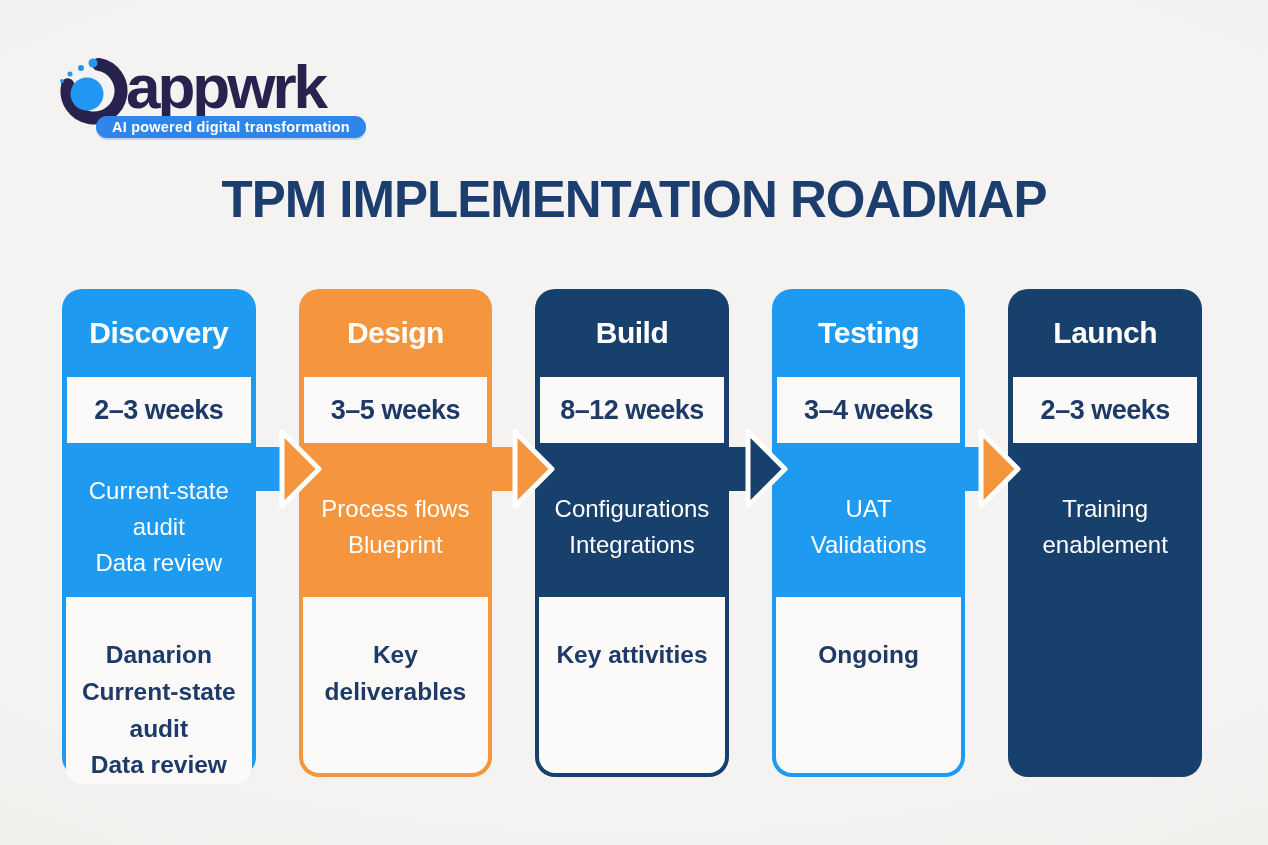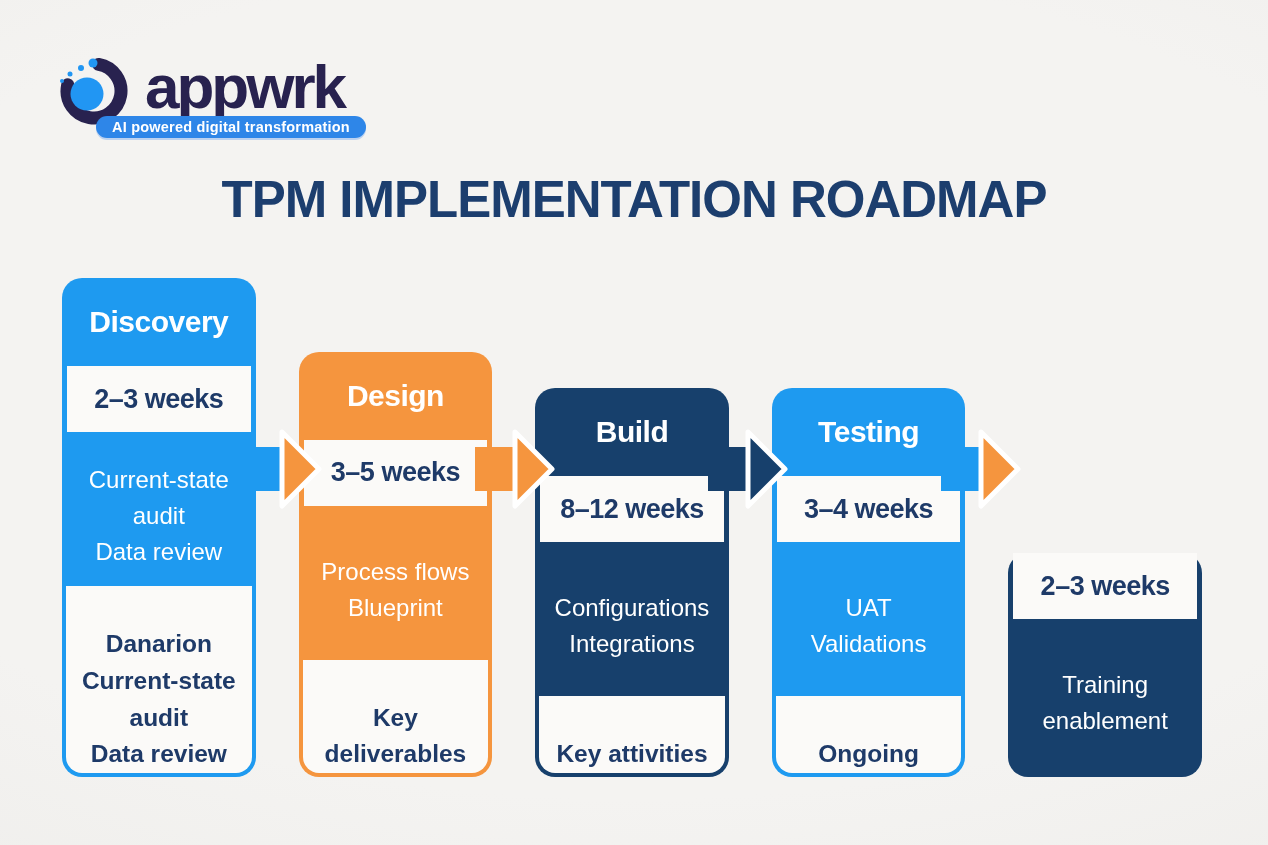--- a/index.html
+++ b/index.html
@@ -9,21 +9,21 @@
     overflow: hidden;
     font-family: "Liberation Sans", sans-serif;
     background:
       radial-gradient(ellipse 120% 90% at 50% 45%, var(--background, #f4f3f1) 55%, #ecebe8 100%);
   }
 
   
   .logo { position: absolute; left: 57px; top: 50px; width: 290px; height: 90px; }
   .logo-mark { position: absolute; left: 0; top: 2px; }
   .brand-word {
-    position: absolute; left: 88px; top: 6px;
+    position: absolute; left: 69px; top: 6px;
     font-size: 62px; font-weight: bold; letter-spacing: -3px;
     color: var(--logo-navy, #28224f); line-height: 1;
   }
   .tagline {
     position: absolute; left: 0; top: 66px;
     width: 270px; height: 22px;
     background: var(--tagline-blue, #2e86e8);
     border-radius: 11px;
     box-shadow: 0 2px 0 rgba(120,170,240,.45);
     display: flex; align-items: center; justify-content: center;
@@ -35,21 +35,21 @@
   
   .page-title {
     position: absolute; left: 0; top: 170px; width: 100%;
     text-align: center;
     font-size: 51px; font-weight: 800; letter-spacing: -1px;
     color: var(--title-navy, #1c3e6e);
   }
 
   
   .roadmap { position: absolute; left: 62px; top: 289px; width: 1140px; height: 488px; }
-  .stages { display: flex; gap: 43px; height: 100%; align-items: flex-end; }
+  .stages { display: flex; gap: 43px; height: 100%; }
 
   .stage {
     flex: 1 1 0;
     background: var(--c);
     border-radius: 20px;
     display: flex; flex-direction: column;
     padding: 0 4px 4px 4px;
     box-sizing: border-box;
   }
   .stage-header {
@@ -138,20 +138,21 @@
 
     <div class="stage" style="--c: #1e9af0;">
       <div class="stage-header">Testing</div>
       <div class="stage-duration">3–4 weeks</div>
       <div class="stage-items">UAT
 Validations</div>
       <div class="stage-footer">Ongoing</div>
     </div>
 
     <div class="stage" style="--c: #17406c;">
+      <div class="stage-header">Launch</div>
       <div class="stage-duration">2–3 weeks</div>
       <div class="stage-items">Training enablement</div>
     </div>
 
   </div>
 
   <svg class="flow-arrow a0" viewBox="0 0 80 80">
     <rect class="arrow-tail" x="0" y="18" width="46" height="44" fill="#1e9af0"></rect>
     <polygon class="arrow-head" points="40,3 77,40 40,77" stroke="#ffffff" stroke-width="5" stroke-linejoin="round" fill="#f5953e"></polygon>
   </svg>

